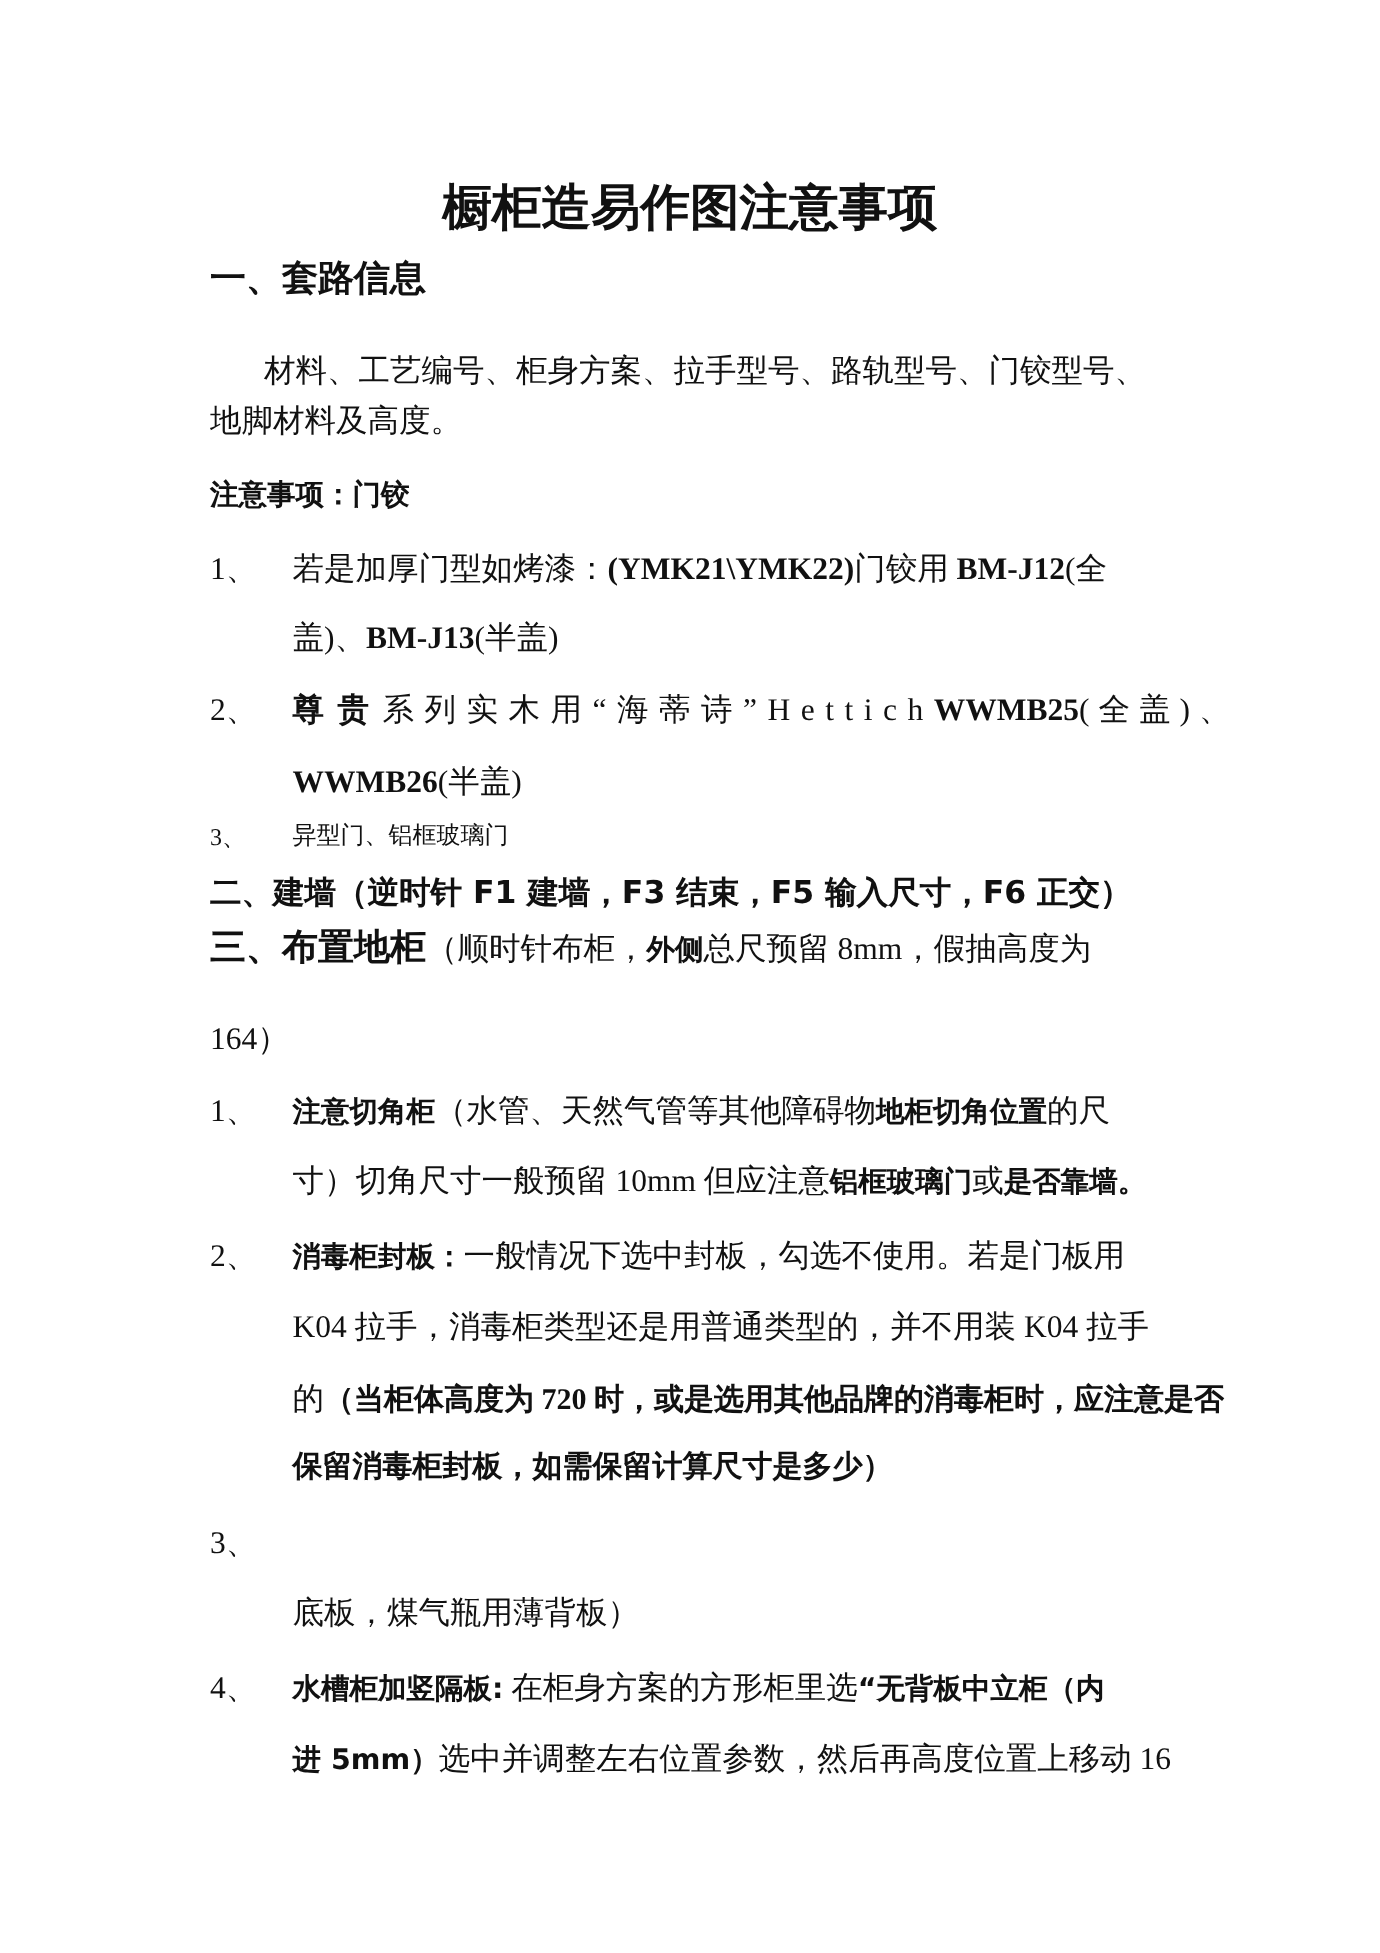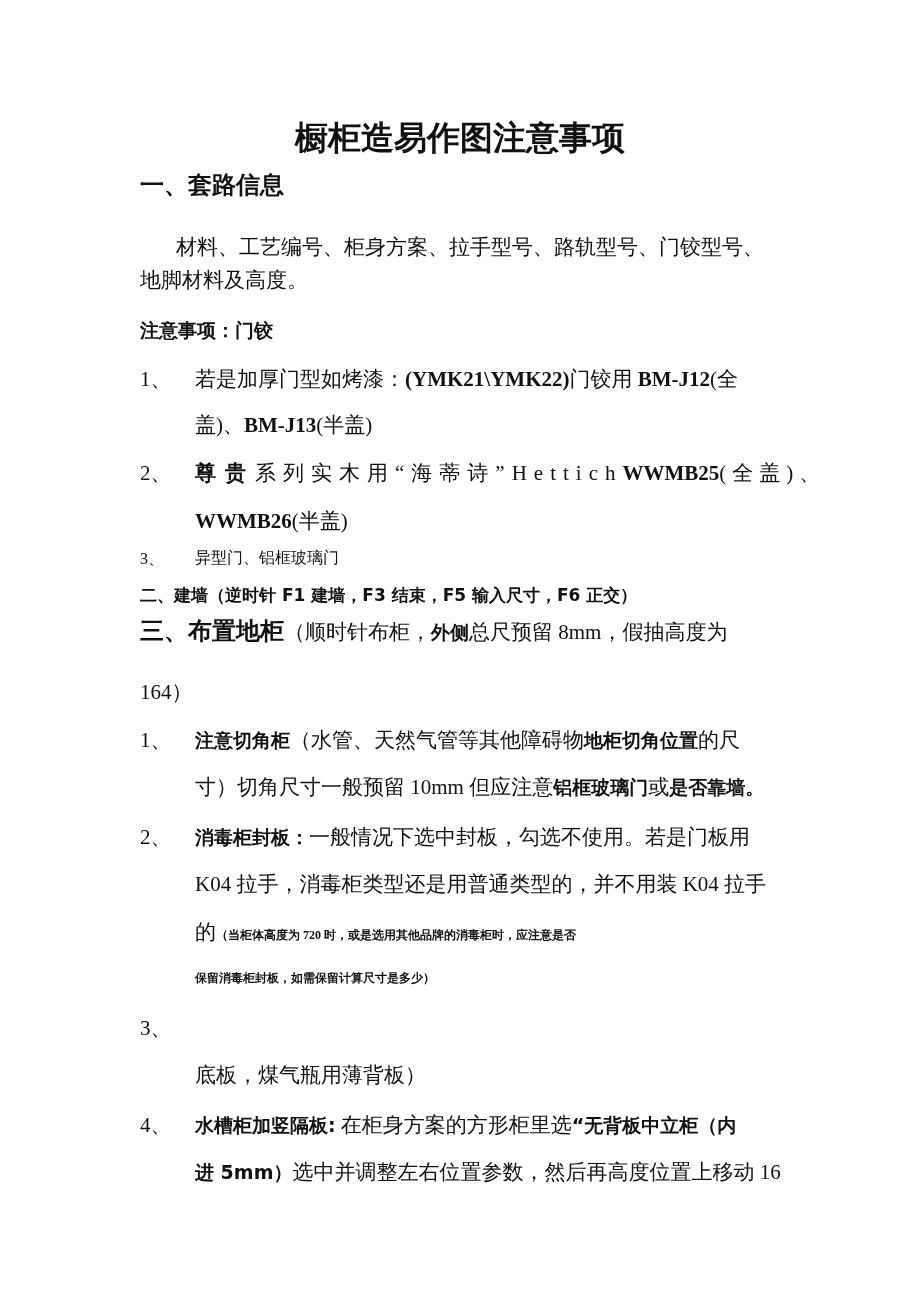--- a/index.html
+++ b/index.html
@@ -9,21 +9,21 @@
   .ln { position: absolute; white-space: nowrap; font-size: 21px; line-height: 24px; }
   .b { font-weight: bold; }
   .title { left: 0; width: 920px; text-align: center; top: 118px; font-size: 33px; line-height: 40px;
            font-weight: bold; font-family: "DejaVu Sans", "Liberation Sans", sans-serif; }
   .h1 { font-size: 24px; line-height: 30px; font-weight: bold;
         font-family: "DejaVu Sans", "Liberation Sans", sans-serif; }
   .h1 .norm { font-weight: normal; font-family: "Liberation Serif", "DejaVu Serif", serif; font-size: 21px; }
   .hsub { font-size: 19px; line-height: 24px; font-weight: bold;
           font-family: "DejaVu Sans", "Liberation Sans", sans-serif; }
   .small { font-size: 16px; }
-  .smallb { font-size: 12px; font-weight: bold; }
+  .smallb { font-size: 20px; font-weight: bold; }
   .sans-b { font-weight: bold; font-family: "DejaVu Sans", "Liberation Sans", sans-serif; font-size: 19px; }
   .spaced { letter-spacing: 9px; }
 </style>
 </head>
 <body>
 
 <div class="page">
 
   <div class="ln title">橱柜造易作图注意事项</div>
 
@@ -51,21 +51,21 @@
   </div>
   <div class="ln" style="left:195px; top:509px;">
     <span class="b">WWMB26</span><span>(半盖)</span>
   </div>
 
   <div class="ln small" style="left:140px; top:547px;">
     <span>3、</span>
   </div>
   <div class="ln small" style="left:195px; top:546px;">异型门、铝框玻璃门</div>
 
-  <div class="ln h1" style="left:140px; top:580px; font-size:17px;">二、建墙（逆时针 F1 建墙，F3 结束，F5 输入尺寸，F6 正交）</div>
+  <div class="ln h1" style="left:140px; top:580px; font-size:21px;">二、建墙（逆时针 F1 建墙，F3 结束，F5 输入尺寸，F6 正交）</div>
 
   <div class="ln h1" style="left:140px; top:616px;">
     <span>三、布置地柜</span><span class="norm">（顺时针布柜，</span><span class="sans-b">外侧</span><span class="norm">总尺预留 8mm，假抽高度为</span>
   </div>
   <div class="ln" style="left:140px; top:680px;">164）</div>
 
   <div class="ln" style="left:140px; top:728px;">
     <span>1、</span>
   </div>
   <div class="ln" style="left:195px; top:728px;">

